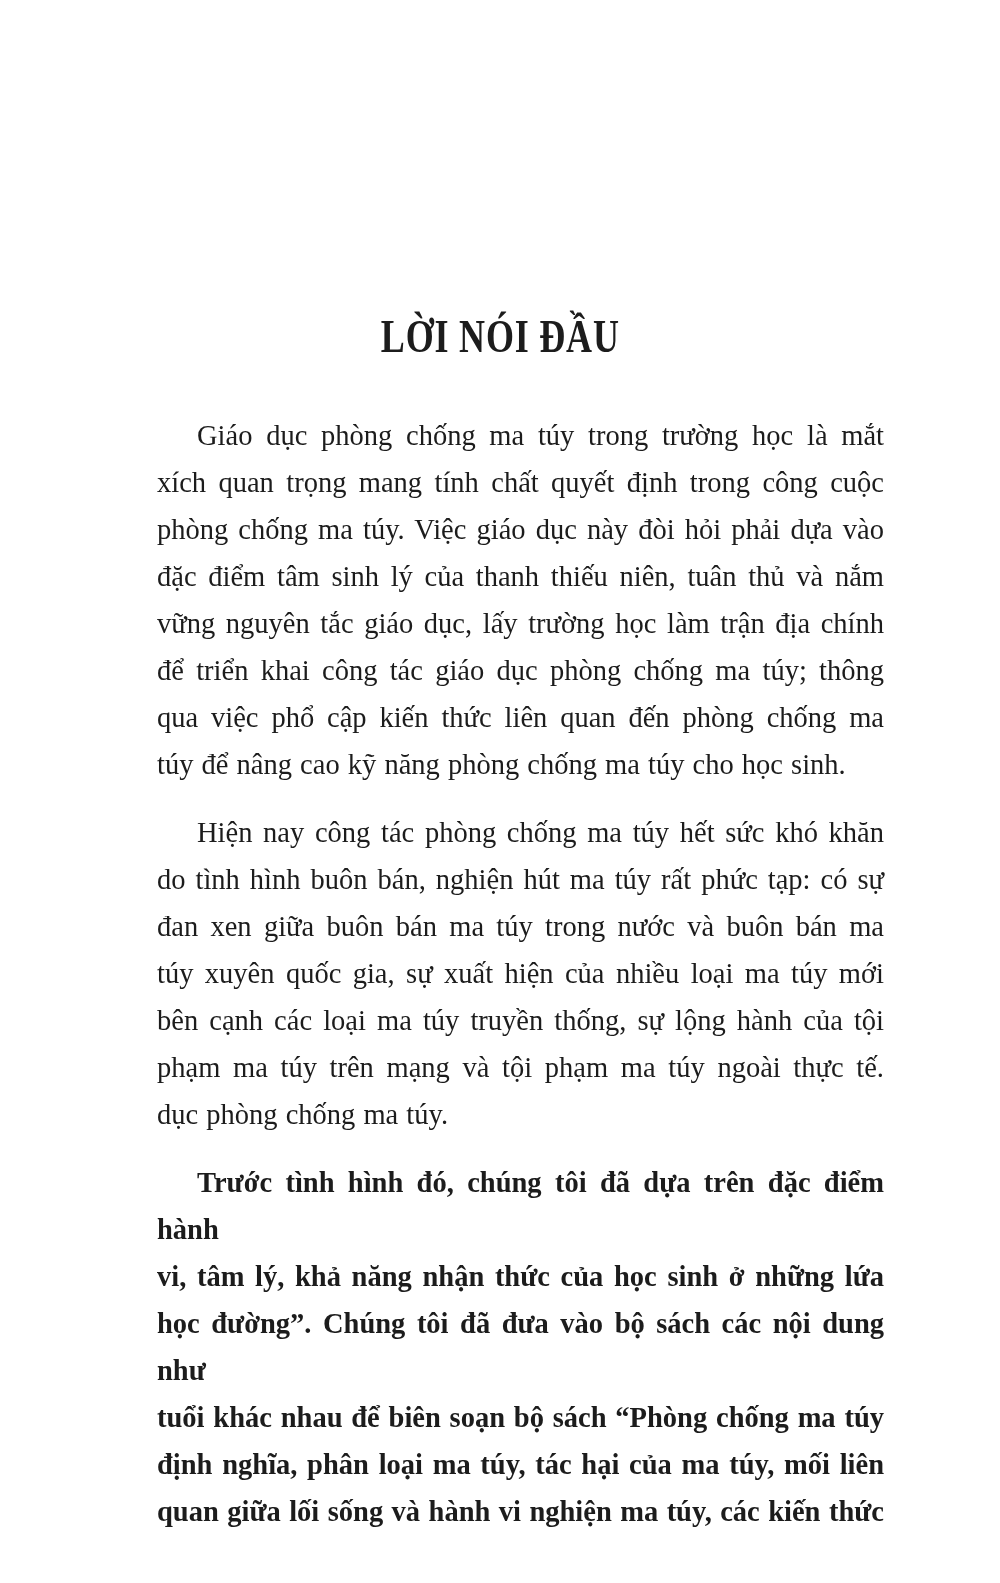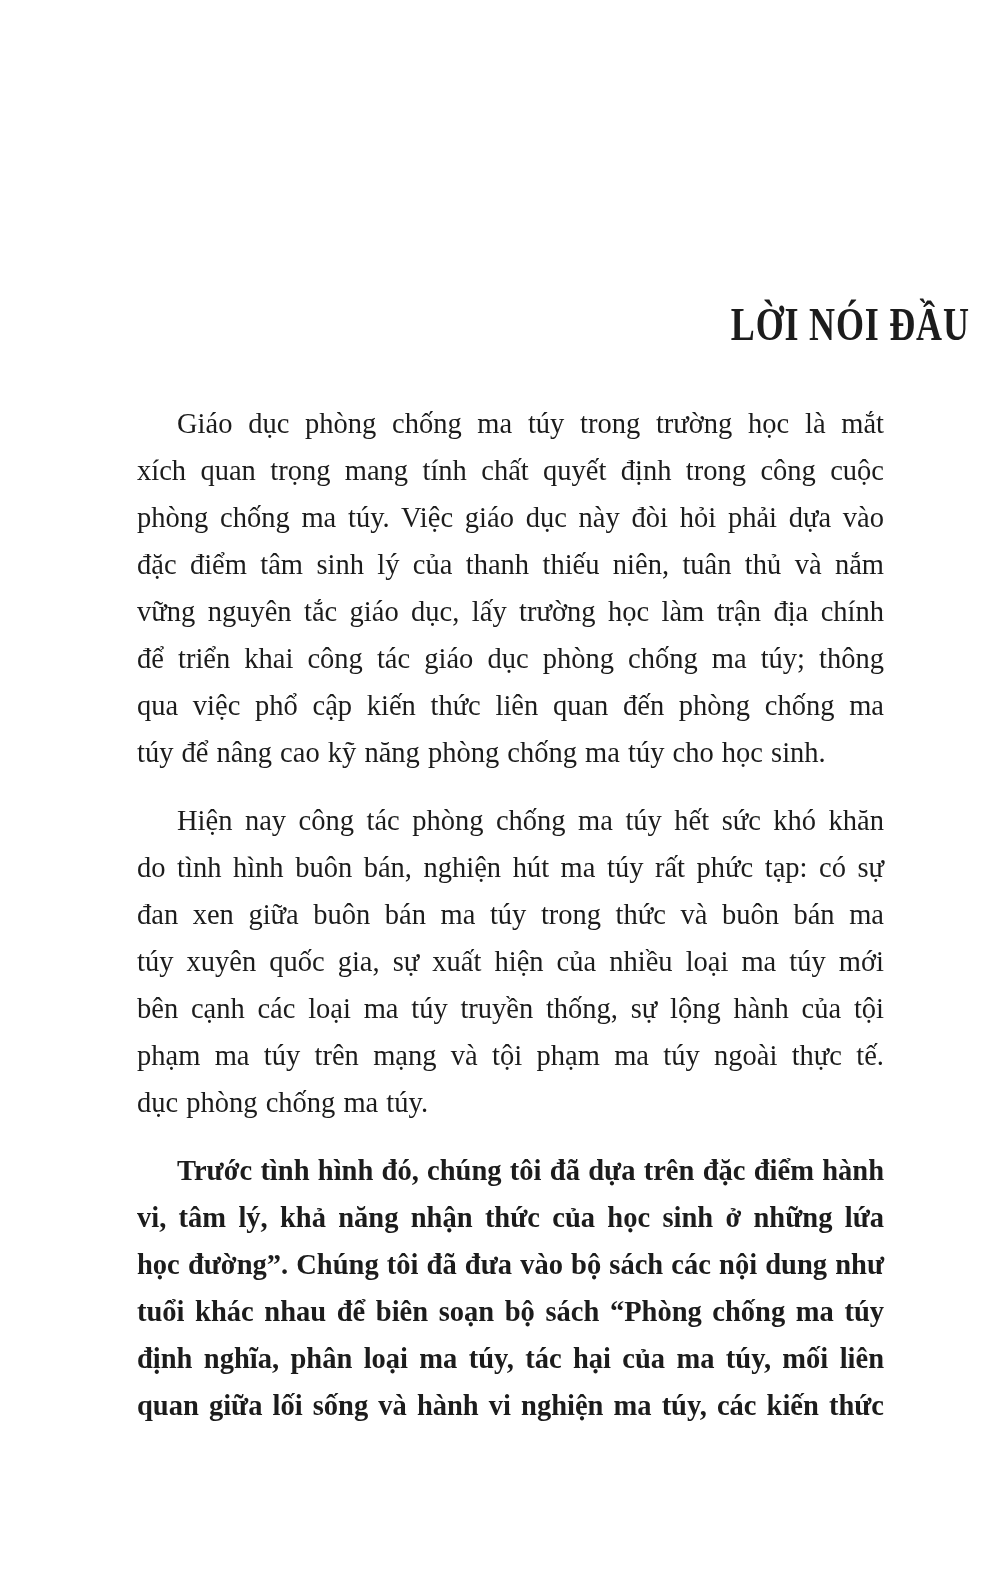--- a/index.html
+++ b/index.html
@@ -10,39 +10,40 @@
   .page {
     position: relative;
     width: 1000px;
     height: 1583px;
     background: #ffffff;
     overflow: hidden;
     font-family: "Liberation Serif", "DejaVu Serif", serif;
     color: #1c1c1c;
   }
   .title-wrap {
-    margin: 0;
+    margin: 12px;
     padding-top: 298px;
-    text-align: right;
+    text-align: center;
     line-height: 52px;
     height: 52px;
   }
   .title-inner {
     display: inline-block;
     font-size: 45px;
     font-weight: 700;
     letter-spacing: 1px;
     transform: scaleX(0.80) scaleY(1.05);
     transform-origin: center;
     white-space: nowrap;
   }
   .body-block {
     margin-top: 50px;
     padding-left: 137px;
     padding-right: 116px;
+    margin-left: 20px;
   }
   .paragraph {
     margin: 0 0 21px 0;
   }
   .paragraph:last-child {
     margin-bottom: 0;
     font-weight: bold;
   }
   .line {
     font-size: 28.5px;
@@ -73,21 +74,21 @@
         <div class="line">phòng chống ma túy. Việc giáo dục này đòi hỏi phải dựa vào</div>
         <div class="line">đặc điểm tâm sinh lý của thanh thiếu niên, tuân thủ và nắm</div>
         <div class="line">vững nguyên tắc giáo dục, lấy trường học làm trận địa chính</div>
         <div class="line">để triển khai công tác giáo dục phòng chống ma túy; thông</div>
         <div class="line">qua việc phổ cập kiến thức liên quan đến phòng chống ma</div>
         <div class="line last-short">túy để nâng cao kỹ năng phòng chống ma túy cho học sinh.</div>
       </div>
       <div class="paragraph">
         <div class="line first">Hiện nay công tác phòng chống ma túy hết sức khó khăn</div>
         <div class="line">do tình hình buôn bán, nghiện hút ma túy rất phức tạp: có sự</div>
-        <div class="line">đan xen giữa buôn bán ma túy trong thức và buôn bán ma</div>
+        <div class="line">đan xen giữa buôn bán ma túy trong nước và buôn bán ma</div>
         <div class="line">túy xuyên quốc gia, sự xuất hiện của nhiều loại ma túy mới</div>
         <div class="line">bên cạnh các loại ma túy truyền thống, sự lộng hành của tội</div>
         <div class="line">phạm ma túy trên mạng và tội phạm ma túy ngoài thực tế.</div>
         <div class="line last-short">dục phòng chống ma túy.</div>
       </div>
       <div class="paragraph">
         <div class="line first">Trước tình hình đó, chúng tôi đã dựa trên đặc điểm hành</div>
         <div class="line">vi, tâm lý, khả năng nhận thức của học sinh ở những lứa</div>
         <div class="line">học đường”. Chúng tôi đã đưa vào bộ sách các nội dung như</div>
         <div class="line">tuổi khác nhau để biên soạn bộ sách “Phòng chống ma túy</div>

